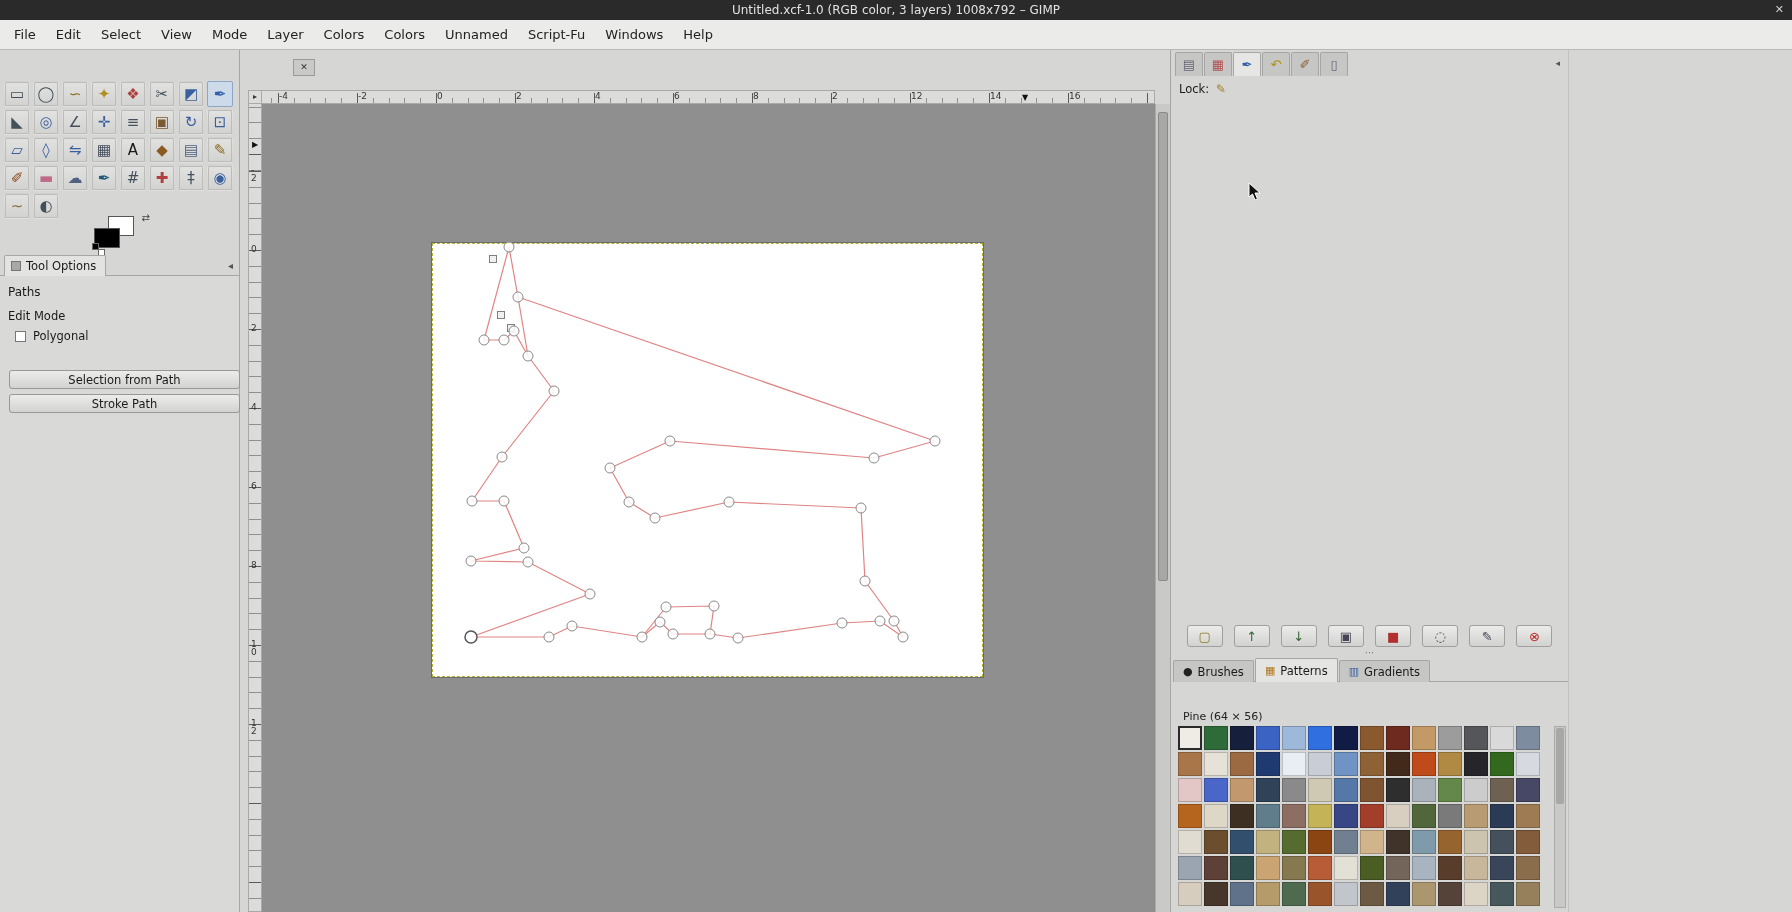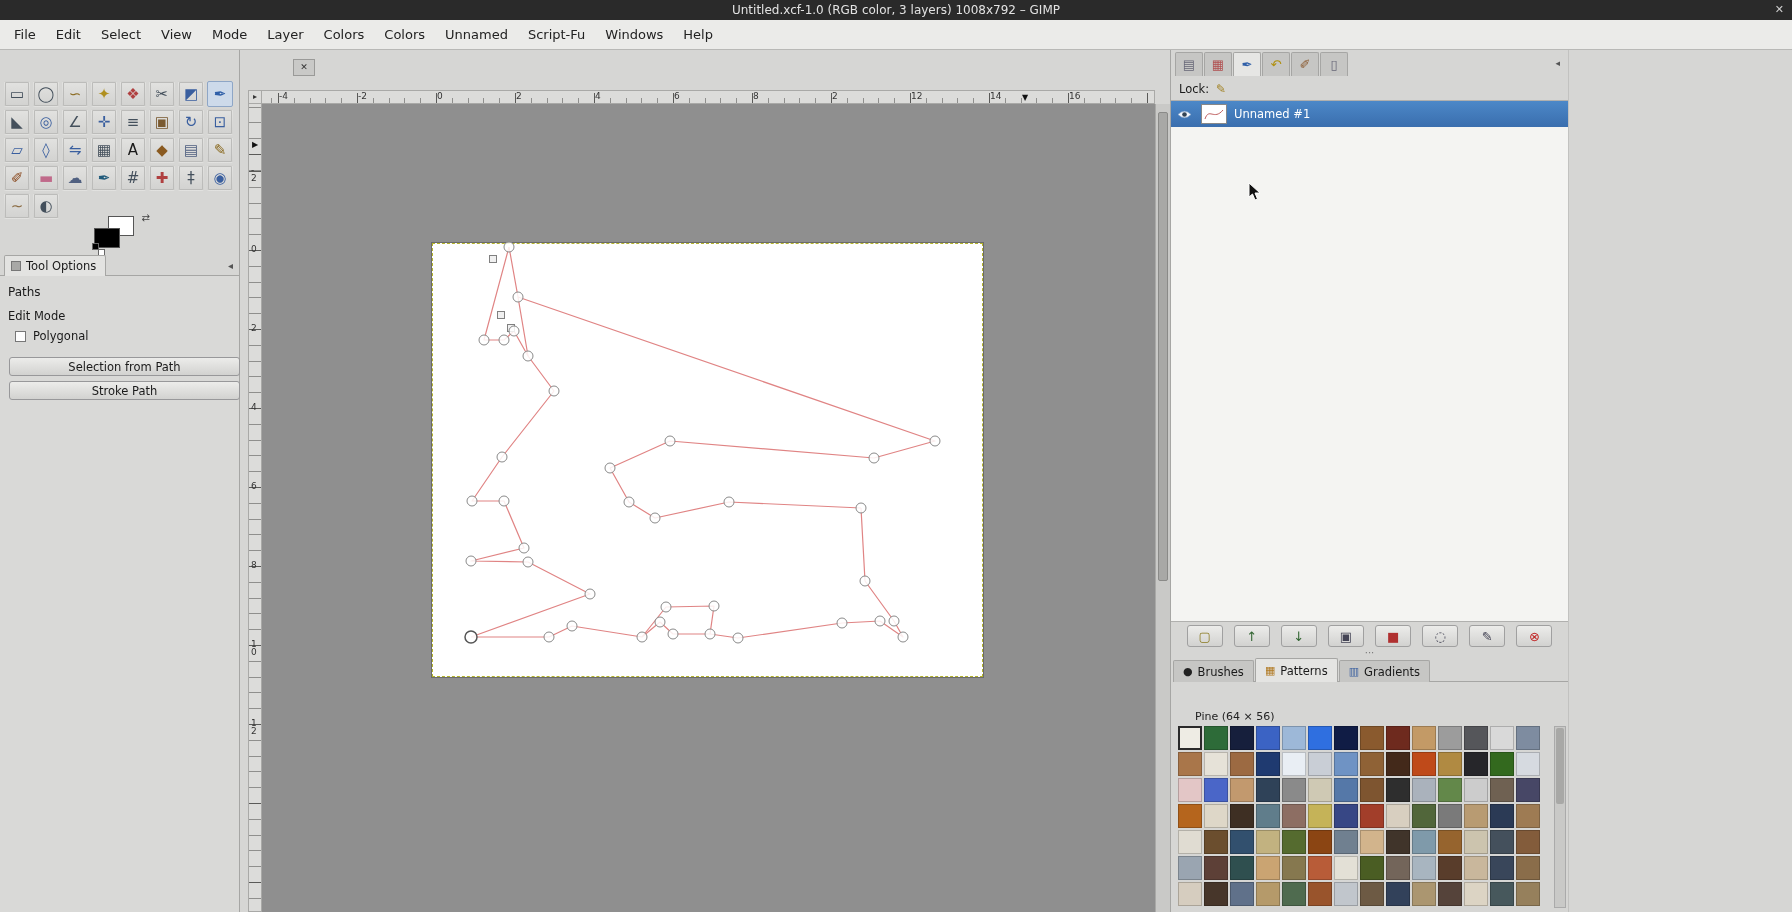--- a/index.html
+++ b/index.html
@@ -35,21 +35,21 @@
   #to-menu{position:absolute;right:6px;top:5px;font-size:10px;color:#555;z-index:2;}
   #to-body{position:absolute;left:0;top:20px;right:0;bottom:0;border-top:1px solid #a6a6a4;padding:9px 8px;background:#d9d9d7;}
   #to-toolname{font-size:12px;margin-bottom:10px;}
   #to-editmode{font-size:11.5px;margin-bottom:4px;}
   .radio-row{display:flex;align-items:center;gap:7px;height:18px;padding-left:15px;font-size:11.5px;}
   .radio{width:11px;height:11px;border-radius:50%;border:1px solid #777;background:#fdfdfd;position:relative;flex:none;}
   .radio.sel:after{content:"";position:absolute;left:2.5px;top:2.5px;width:4px;height:4px;border-radius:50%;background:#222;}
   .check-row{display:flex;align-items:center;gap:7px;height:18px;padding-left:7px;font-size:11.5px;margin-top:4px;}
   .checkbox{width:11px;height:11px;border:1px solid #777;background:#fdfdfd;flex:none;}
   .to-button{display:block;width:231px;margin:5px 0 0 1px;height:19px;background:linear-gradient(#ececea,#d2d2d0);border:1px solid #98989a;border-radius:3px;font-size:11.5px;text-align:center;line-height:16px;font-family:inherit;color:#1a1a1a;}
-  .to-button:first-of-type{margin-top:12px;}
+  .to-button:first-of-type{margin-top:25px;}
 
   
   #canvas-region{position:absolute;left:240px;top:50px;width:930px;height:862px;background:#d6d6d4;}
   #image-tab{position:absolute;left:53px;top:9px;width:22px;height:17px;background:#c9c9c7;border:1px solid #9a9a98;font-size:9px;line-height:15px;text-align:center;color:#333;}
   #ruler-corner{position:absolute;left:8px;top:40px;width:14px;height:14px;background:#dcdcda;border:1px solid #a9a9a7;font-size:8px;line-height:12px;text-align:center;color:#333;}
   #h-ruler{position:absolute;left:22px;top:40px;right:15px;height:14px;background:#dcdcda;border:1px solid #a9a9a7;border-left:none;
     background-image:repeating-linear-gradient(90deg,#5a5a58 0 1px,transparent 1px 79px),repeating-linear-gradient(90deg,#8f8f8d 0 1px,transparent 1px 15.8px);
     background-size:100% 10px,100% 5px;background-position:16px bottom,16px bottom;background-repeat:repeat-x,repeat-x;}
   .h-label{position:absolute;top:0;font-size:9px;color:#333;}
   #h-marker{position:absolute;top:2px;font-size:8px;color:#111;left:760px;}
@@ -80,21 +80,21 @@
   #paths-buttons{position:absolute;left:0;top:572px;right:0;height:28px;display:flex;align-items:center;justify-content:space-around;padding:0 10px;}
   .dock-btn{width:36px;height:22px;display:flex;align-items:center;justify-content:center;font-size:13px;background:linear-gradient(#ececea,#d2d2d0);border:1px solid #a0a0a0;border-radius:3px;font-family:inherit;}
   #dock-splitter{position:absolute;left:0;top:600px;right:0;height:8px;text-align:center;font-size:10px;line-height:5px;color:#777;}
   #bottom-tabs{position:absolute;left:2px;top:608px;right:0;height:24px;display:flex;gap:1px;border-bottom:1px solid #a6a6a4;}
   .btab{display:flex;align-items:center;gap:5px;padding:0 9px;font-size:11.5px;background:#c6c6c4;border:1px solid #a6a6a4;border-bottom:none;border-radius:2px 2px 0 0;height:22px;margin-top:2px;}
   .btab.active{background:#e4e4e2;height:24px;margin-top:0;}
   .btab .ticon{font-size:11px;}
   #filter-row{position:absolute;left:8px;top:636px;right:10px;height:18px;}
   #filter-input{width:100%;height:18px;border:1px solid #999;background:#fff;font-size:11px;padding:0 16px 0 5px;font-family:inherit;color:#222;}
   #filter-chevron{position:absolute;right:4px;top:3px;font-size:9px;color:#555;}
-  #pattern-name{position:absolute;left:24px;top:660px;font-size:11px;color:#222;text-align:center;}
+  #pattern-name{position:absolute;left:12px;top:660px;font-size:11px;color:#222;text-align:center;}
   #patterns-grid{position:absolute;left:7px;top:676px;width:366px;bottom:2px;display:grid;grid-template-columns:repeat(14,26px);grid-auto-rows:26px;overflow:hidden;}
   .pattern{width:24px;height:24px;border:1px solid rgba(0,0,0,0.2);}
   .pattern.selected{outline:2px solid #2a2a2a;outline-offset:-2px;}
   #patterns-scrollbar{position:absolute;right:2px;top:676px;width:12px;bottom:4px;background:#c9c9c7;border:1px solid #aaa;}
   #patterns-scrollbar .thumb{position:absolute;left:1px;right:1px;top:1px;height:42%;background:#a8a8a6;border-radius:2px;}
   #empty-dock{position:absolute;left:1568px;top:50px;right:0;bottom:0;background:#d6d6d4;border-left:1px solid #c2c2c0;}
   #mouse-cursor{position:absolute;left:1248px;top:182px;z-index:99;}
 </style>
 </head>
 <body>
@@ -360,36 +360,20 @@
         </div>
         <div class="dock-tab">
           <span style="color: rgb(102, 102, 119);">▯</span>
         </div>
       </div>
     <div id="dock-menu-btn">◂</div>
     <div id="lock-row">
       <span>Lock:</span>
       <span id="lock-icon">✎</span>
     </div>
-    <div id="paths-list">
-        <div class="path-row selected">
-          <span class="eye">
-            <svg width="15" height="11" viewBox="0 0 15 11">
-              <path d="M1 5.5 Q7.5 -1 14 5.5 Q7.5 12 1 5.5 Z" fill="#f4f8ff" stroke="#8aa8cc" stroke-width="0.7"></path>
-              <circle cx="7.5" cy="5.5" r="2.3" fill="#334455"></circle>
-            </svg>
-          </span>
-          <span class="path-thumb">
-            <svg width="24" height="18" viewBox="0 0 24 18">
-              <path d="M3 14 C7 2 12 16 21 5" fill="none" stroke="#c06060" stroke-width="1"></path>
-            </svg>
-          </span>
-          <span class="path-name">Unnamed #1</span>
-        </div>
-      </div>
     <div id="paths-buttons">
         <button class="dock-btn" style="color: rgb(138, 122, 32);">▢</button>
         <button class="dock-btn" style="color: rgb(51, 102, 51);">↑</button>
         <button class="dock-btn" style="color: rgb(51, 102, 51);">↓</button>
         <button class="dock-btn" style="color: rgb(68, 68, 85);">▣</button>
         <button class="dock-btn" style="color: rgb(176, 48, 48);">■</button>
         <button class="dock-btn" style="color: rgb(68, 68, 85);">◌</button>
         <button class="dock-btn" style="color: rgb(68, 68, 85);">✎</button>
         <button class="dock-btn" style="color: rgb(192, 32, 32);">⊗</button>
       </div>

